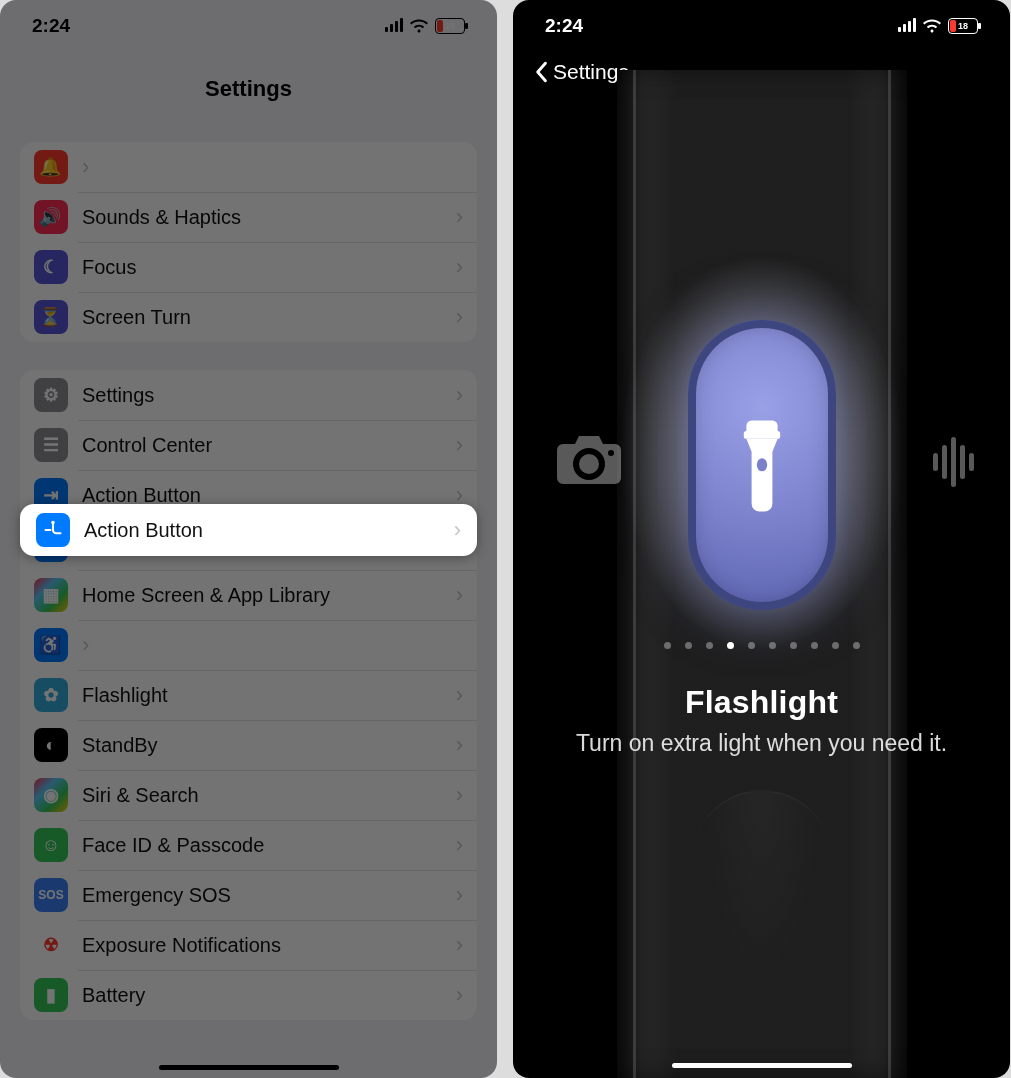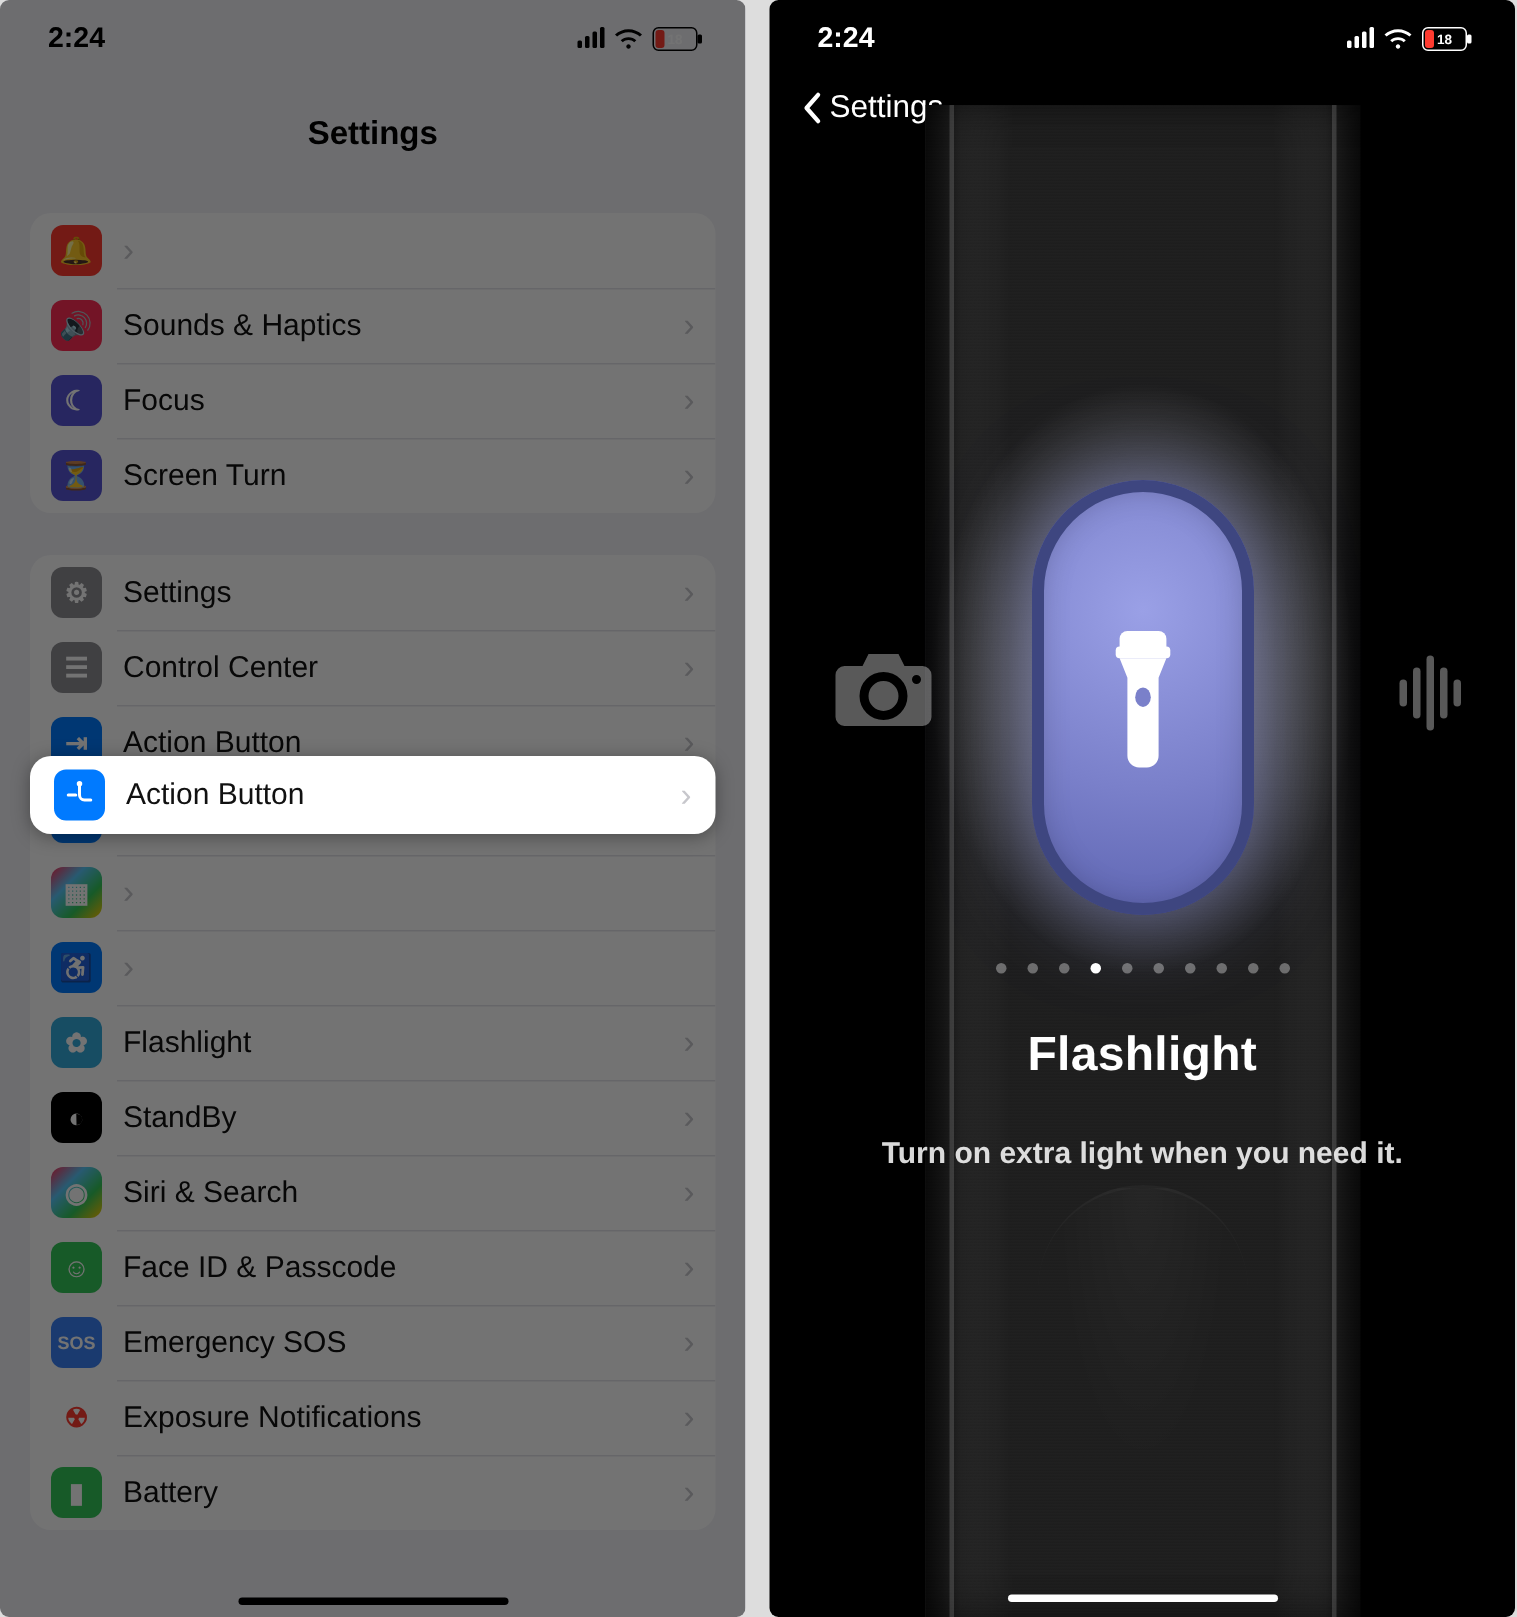--- a/index.html
+++ b/index.html
@@ -1,18 +1,18 @@
 <!DOCTYPE html>
 <html><head>
 <meta charset="utf-8">
 <style>
 * { margin: 0; padding: 0; box-sizing: border-box; font-family: -apple-system, "SF Pro Text", "Helvetica Neue", Arial, sans-serif; -webkit-font-smoothing: antialiased; }
 body { background: #ddd; width: 1011px; height: 1078px; overflow: hidden; }
 .shot-wrap { display: flex; gap: 16px; padding: 0; }
-.phone { width: 497px; height: 1078px; position: relative; border-radius: 6px; overflow: hidden; }
+.phone { width: 497px; height: 1078px; position: relative; border-radius: 16px; overflow: hidden; }
 
 
 .phone-left { background: #f2f2f7; }
 .dim-overlay { position:absolute; inset:0; background: rgba(0,0,0,0.55); pointer-events:none; z-index: 50; }
 .statusbar { height: 52px; display:flex; align-items:center; justify-content:space-between; padding: 0 32px; font-weight:600; font-size:19px; }
 .statusbar .sb-right { display:flex; align-items:flex-start; gap:6px; }
 .sb-battery { width:30px; height:16px; border:1.5px solid #000; border-radius:4px; position:relative; }
 .sb-battery::after { content:""; position:absolute; right:-4px; top:4px; width:3px; height:6px; background:#000; border-radius:1px; }
 .sb-battery .fill { position:absolute; left:1px; top:1px; bottom:1px; width:22%; background:#ff3b30; border-radius:2px; }
 .sb-battery .pct { position:absolute; inset:0; font-size:9px; font-weight:700; color:#fff; display:flex; align-items:center; justify-content:center; }
@@ -70,21 +70,21 @@
 .side-right { right:36px; display:flex; align-items:center; gap:4px; height:60px; }
 .side-right .bar{width:5px;background:#fff;border-radius:3px;}
 .side-right .b1{height:18px}.side-right .b2{height:34px}.side-right .b3{height:50px}
 .side-right .b4{height:34px}.side-right .b5{height:18px}
 
 .dots { position:absolute; top:572px; left:0; right:0; display:flex; justify-content:center; gap:14px; }
 .dots span{width:7px;height:7px;border-radius:50%;background:rgba(255,255,255,0.35);} 
 .dots span.active{background:#fff;}
 
 .ab-title { position:absolute; top:614px; left:0; right:0; text-align:center; font-size:32px; font-weight:700; letter-spacing:0.2px; }
-.ab-sub { position:absolute; top:688px; left:0; right:0; text-align:center; font-size:20px; color:rgba(255,255,255,0.85);font-weight:bold; }
+.ab-sub { position:absolute; top:660px; left:0; right:0; text-align:center; font-size:23px; color:rgba(255,255,255,0.85); }
 
 
 .reflection{ position:absolute; left:50%; transform:translateX(-50%); top:720px; width:140px; height:230px; border-radius:70px;
   background: radial-gradient(ellipse at top, rgba(255,255,255,0.06), rgba(0,0,0,0) 60%);
   border-top: 2px solid rgba(255,255,255,0.05); opacity:0.6; }
 
 .home-indicator-r { position:absolute; bottom:10px; left:50%; transform:translateX(-50%); width:180px; height:5px; background:#fff; border-radius:3px; }
 
 
 .sig{display:inline-flex;align-items:flex-end;gap:2px;height:14px;}
@@ -173,20 +173,21 @@
           <span class="icon bg-blue">
             <span style="font-size: 18px; font-weight: 700;">☀</span>
           </span>
           <span class="label">Display &amp; Brightness</span>
           <span class="chev">›</span>
         </div>
         <div class="row">
           <span class="icon bg-multi">
             <span style="font-size: 18px; font-weight: 700;">▦</span>
           </span>
+          <span class="label">Home Screen &amp; App Library</span>
           <span class="chev">›</span>
         </div>
         <div class="row">
           <span class="icon bg-blue">
             <span style="font-size: 18px; font-weight: 700;">♿</span>
           </span>
           <span class="chev">›</span>
         </div>
         <div class="row">
           <span class="icon bg-cyan">

